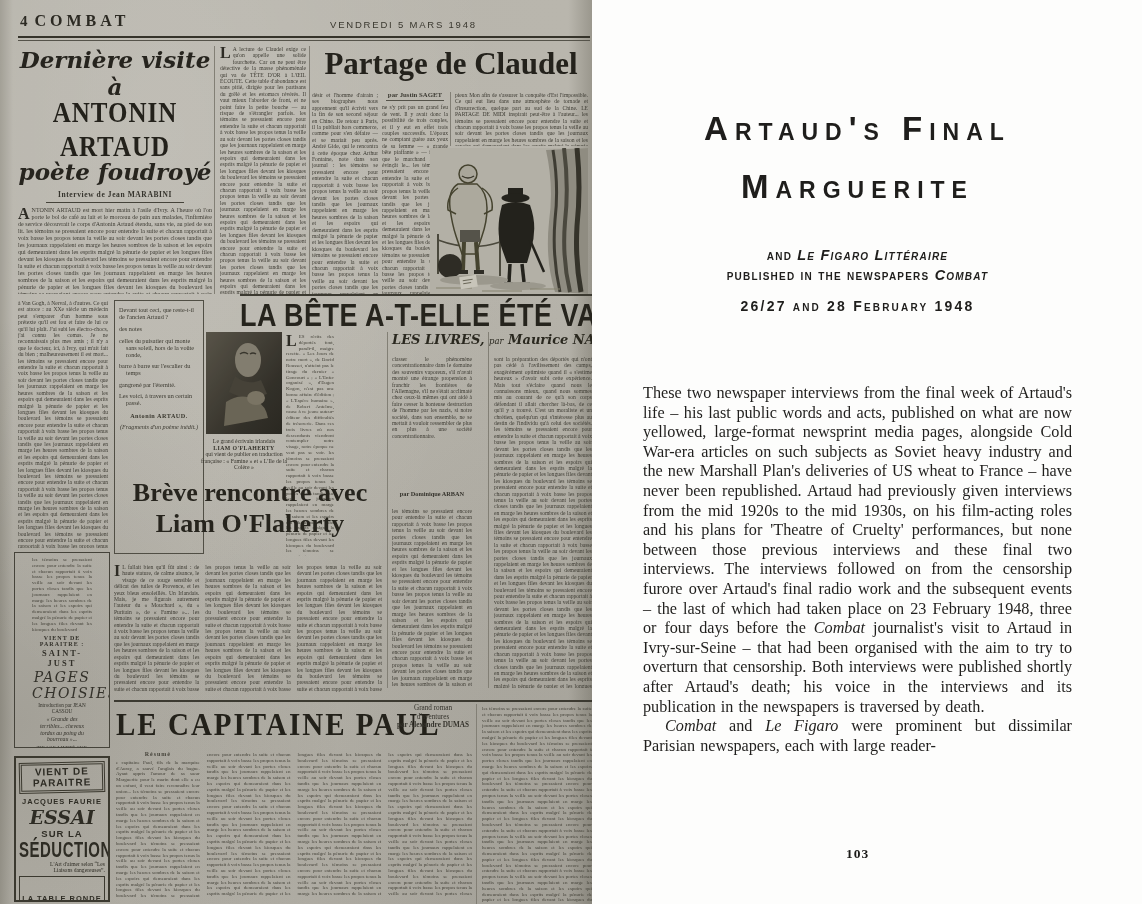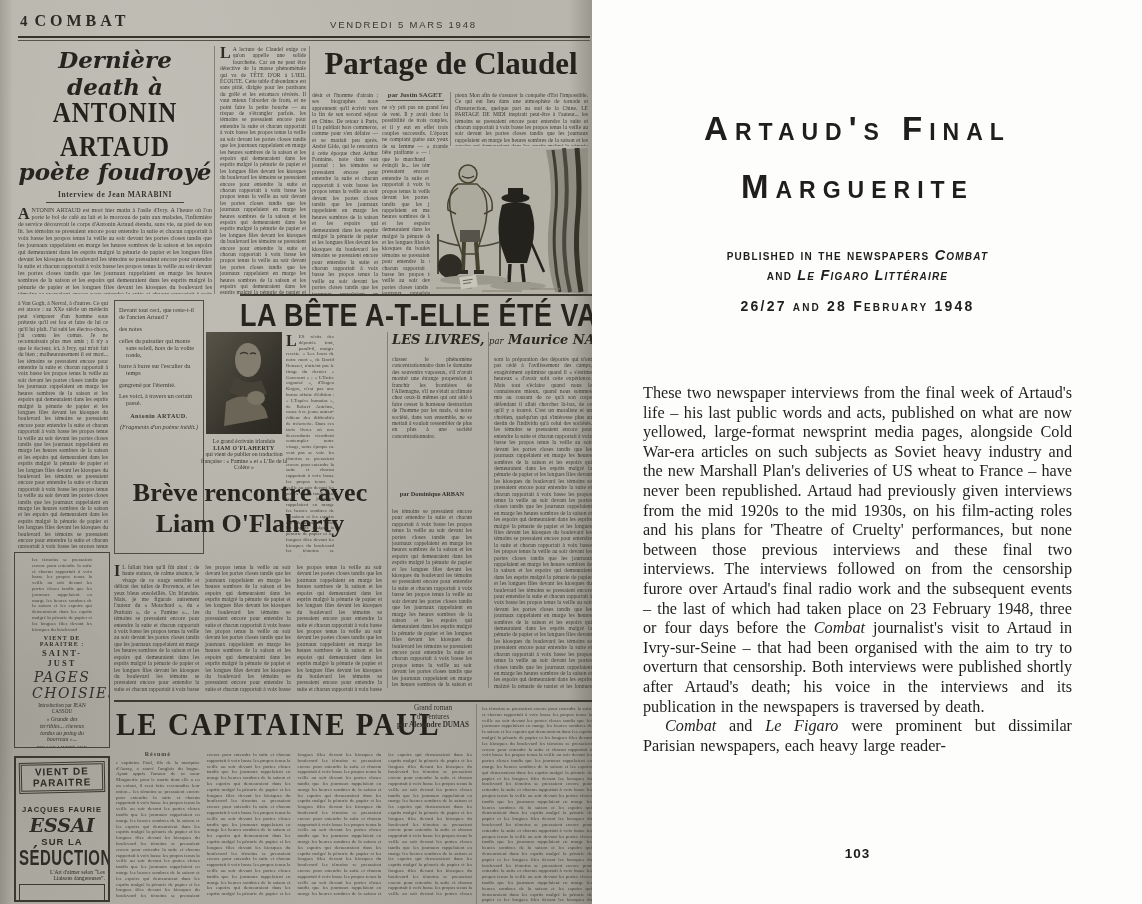--- a/index.html
+++ b/index.html
@@ -101,59 +101,59 @@
   .ad1 .sj{font-size:8.5px;font-weight:bold;letter-spacing:2px;}
   .ad1 .pc{font-family:"DejaVu Serif",serif;font-style:italic;font-size:14px;letter-spacing:1.5px;margin:1px 0;}
   .ad1 .in{font-size:5.2px;margin:1px 0;}
   .ad1 .q{font-style:italic;font-size:5.8px;line-height:6.6px;margin:2px 2px;}
   .ad1 .tir{font-size:4.8px;letter-spacing:.3px;margin:1px 0 3px;}
   .ad1 .fl{font-size:7.5px;font-weight:bold;letter-spacing:1px;margin-top:2px;}
   .ad1 .bpz{font-size:7.2px;font-weight:bold;font-style:italic;}
 
   .ad2{left:14px;top:756px;width:96px;height:146px;border:2px solid #3b392f;padding:4px 3px;text-align:center;color:#2e2c24;}
   .vpbox{border:3px double #3b392f;font-family:"Liberation Sans",sans-serif;font-weight:bold;font-size:10px;line-height:10.5px;letter-spacing:1px;padding:2px 0;transform:rotate(-1.2deg);}
-  .ad2 .au{font-family:"Liberation Sans",sans-serif;font-weight:bold;font-size:7.5px;letter-spacing:1px;margin:12px 0 2px;}
+  .ad2 .au{font-family:"Liberation Sans",sans-serif;font-weight:bold;font-size:7.5px;letter-spacing:1px;margin:4px 0 2px;}
   .ad2 .e1{font-family:"DejaVu Serif",serif;font-style:italic;font-weight:bold;font-size:19px;line-height:19px;}
   .ad2 .e2{font-family:"Liberation Sans",sans-serif;font-weight:bold;font-size:9.5px;letter-spacing:1px;margin:1px 0;}
   .ad2 .e3{font-family:"Liberation Sans",sans-serif;font-weight:bold;font-size:15px;letter-spacing:.5px;transform:scaleY(1.45);margin:2px 0 3px;}
   .ad2 .tag{font-size:5.6px;line-height:6.2px;text-align:right;width:62px;margin-left:auto;}
   .ad2 .tr{border:1.5px solid #3b392f;font-family:"Liberation Sans",sans-serif;font-weight:bold;font-size:7.5px;letter-spacing:1px;padding:17px 0;margin-top:3px;}
   .ad2 .lg{margin-top:2px;}
 
   
   .bpage{position:absolute;left:592px;top:0;width:550px;height:904px;background:#fdfdfc;color:#1b1a18;}
   .bt{position:absolute;left:51px;width:429px;text-align:center;font-family:"Liberation Sans",sans-serif;
       font-weight:bold;font-variant:small-caps;color:#1f1e1c;}
   .bt1{top:110px;font-size:33px;letter-spacing:7px;}
   .bt2{top:168px;font-size:33px;letter-spacing:7px;}
   .bsub{top:246px;font-size:14.5px;line-height:19.5px;letter-spacing:1.2px;}
   .bdate{top:298px;font-size:14px;letter-spacing:2.2px;}
   .bbody{position:absolute;left:51px;top:384px;width:429px;font-size:16.2px;line-height:19.6px;
          text-align:justify;color:#201f1d;word-spacing:1px;}
   .bbody p{margin:0;}
   .bbody p+p{text-indent:22px;}
   .bfolio{position:absolute;left:51px;top:846px;width:429px;text-align:center;
-          font-family:Liberation Sans, sans-serif;font-weight:bold;font-size:13.5px;letter-spacing:1px;}
+          font-family:Liberation Serif, serif;font-weight:bold;font-size:13.5px;letter-spacing:1px;}
   .it{font-style:italic;}
 </style>
 </head>
 <body>
 
 <div class="stage">
 
   <div class="npaper">
 
     <div class="abs mast">
       <span class="folio">4</span><span>COMBAT</span>
     </div>
     <div class="abs mdate">VENDREDI 5 MARS 1948</div>
     <div class="abs mrule"></div>
 
     <div class="abs artA clip">
-      <div class="hA1">Dernière death à</div>
+      <div class="hA1">Dernière visite à</div>
       <div class="hA2">ANTONIN ARTAUD</div>
       <div class="hA3">poète foudroyé</div>
       <div class="byA">Interview de Jean MARABINI</div>
       <div class="body t6 jus clip">
         <span class="dc">A</span><span>NTONIN ARTAUD est mort hier matin à l'asile d'Ivry. A l'heure où l'on porte le bol de café au lait et le morceau de pain aux malades, l'infirmière de service découvrait le corps d'Antonin Artaud étendu, sans vie, au pied de son lit.</span>
         <span>les témoins se pressaient encore pour entendre la suite et chacun rapportait à voix basse les propos tenus la veille au soir devant les portes closes tandis que les journaux rappelaient en marge les heures sombres de la saison et les espoirs qui demeuraient dans les esprits malgré la pénurie de papier et les longues files devant les kiosques du boulevard les témoins se pressaient encore pour entendre la suite et chacun rapportait à voix basse les propos tenus la veille au soir devant les portes closes tandis que les journaux rappelaient en marge les heures sombres de la saison et les espoirs qui demeuraient dans les esprits malgré la pénurie de papier et les longues files devant les kiosques du boulevard les témoins se pressaient encore pour entendre la suite et chacun rapportait à voix basse les propos tenus la veille au soir devant les portes closes tandis que les journaux rappelaient en marge les heures sombres de la saison et les espoirs qui demeuraient dans les esprits malgré la pénurie de papier et les longues files devant les kiosques du boulevard les témoins se pressaient encore pour entendre la suite et chacun rapportait à voix basse les propos tenus la veille au soir devant les portes closes tandis que les journaux rappelaient en marge les heures sombres de la saison et les espoirs qui demeuraient dans les esprits malgré la pénurie de papier et les longues files devant les kiosques du boulevard les témoins se pressaient encore pour entendre la suite et chacun rapportait à voix basse les propos tenus la veille au soir devant les portes closes tandis que les journaux rappelaient en marge les heures sombres de la saison et les espoirs qui demeuraient dans les esprits malgré la pénurie de papier et les longues files devant les kiosques du boulevard les témoins se pressaient encore pour entendre la suite et chacun rapportait à voix basse les propos tenus la veille au soir devant les portes closes tandis que les journaux rappelaient en marge les heures sombres de la saison et les espoirs qui demeuraient dans les esprits malgré la pénurie de papier et les longues files devant les kiosques du boulevard</span>
       </div>
     </div>
     <div class="abs vr vrA"></div>
 
@@ -344,26 +344,26 @@
         </svg>
       </div>
     </div>
 
   </div>
 
   <div class="bpage">
     <div class="bt bt1">Artaud's Final</div>
     <div class="bt bt2">Marguerite</div>
     <div class="bt bsub">
+      <div><span>and </span><span class="it">Le Figaro Littéraire</span></div>
       <div><span>published in the newspapers </span><span class="it">Combat</span></div>
-      <div><span>and </span><span class="it">Le Figaro Littéraire</span></div>
     </div>
     <div class="bt bdate">26/27 and 28 February 1948</div>
 
     <div class="bbody">
       <p><span>These two newspaper interviews from the final week of Artaud's life – his last public words and acts, published on what are now yellowed, large-format newsprint media pages, alongside Cold War-era articles on such subjects as Soviet heavy industry and the new Marshall Plan's deliveries of US wheat to France – have never been republished. Artaud had previously given interviews from the mid 1920s to the mid 1930s, on his film-acting roles and his plans for 'Theatre of Cruelty' performances, but none between those previous interviews and these final two interviews. The interviews followed on from the censorship furore over Artaud's final radio work and the subsequent events – the last of which had taken place on 23 February 1948, three or four days before the </span><span class="it">Combat</span><span> journalist's visit to Artaud in Ivry-sur-Seine – that had been organised with the aim to try to overturn that censorship. Both interviews were published shortly after Artaud's death; his voice in the interviews and its publication in the newspapers is traversed by death.</span></p>
-      <p><span class="it">Combat</span><span> and </span><span class="it">Le Figaro</span><span> were prominent but dissimilar Parisian newspapers, each heavy large reader-</span></p>
+      <p><span class="it">Combat</span><span> and </span><span class="it">Le Figaro</span><span> were prominent but dissimilar Parisian newspapers, each with large reader-</span></p>
     </div>
 
     <div class="bfolio">103</div>
   </div>
 
 </div>
 
 </body></html>

